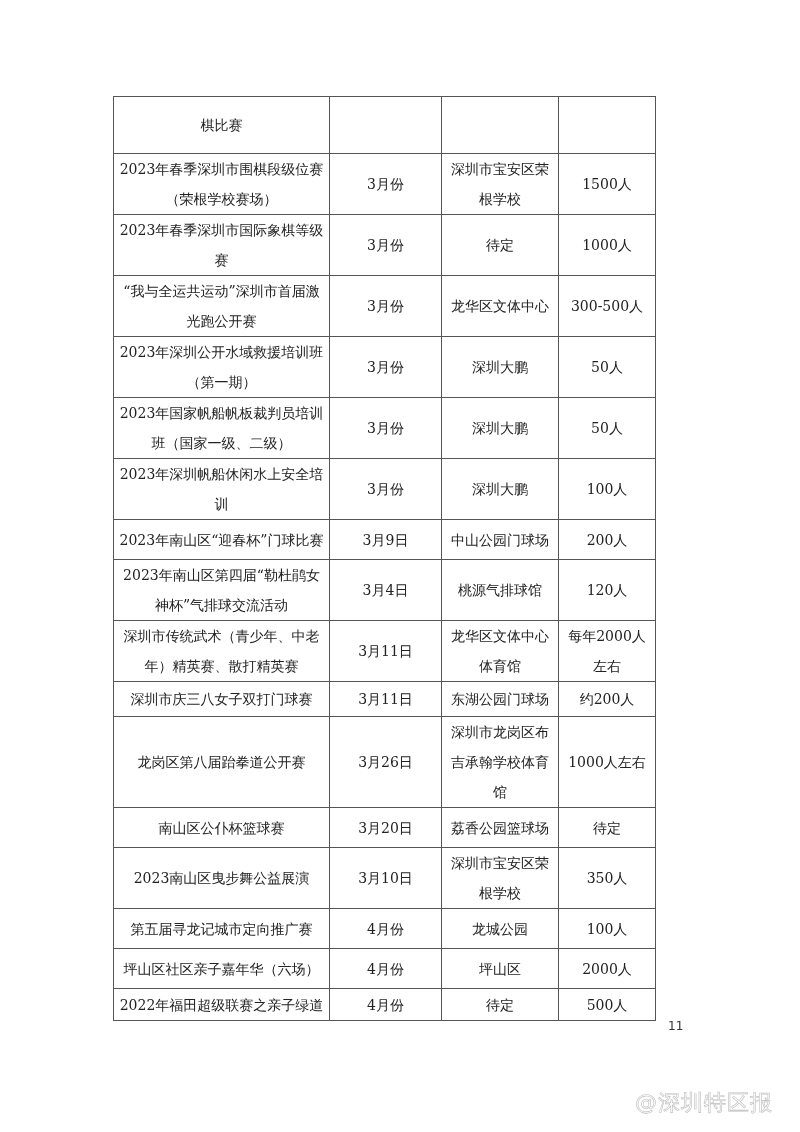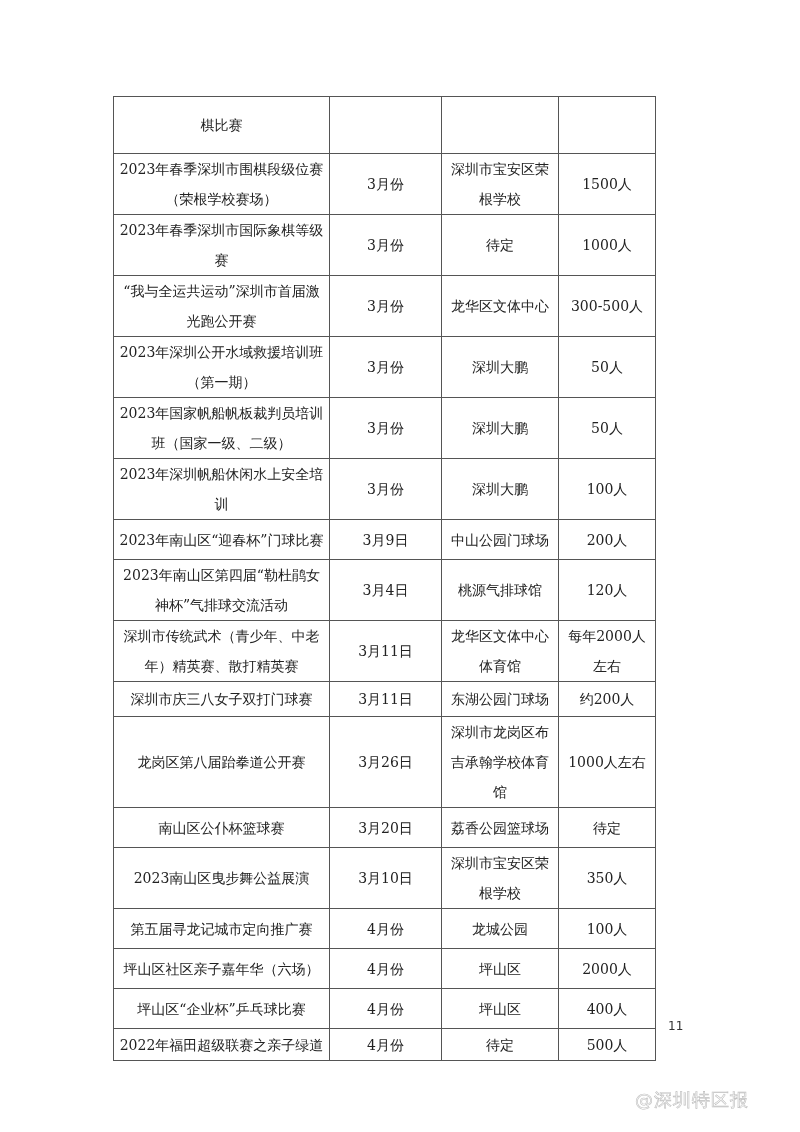--- a/index.html
+++ b/index.html
@@ -5,21 +5,21 @@
   html, body { margin: 0; padding: 0; background: #ffffff; }
   body { width: 800px; height: 1132px; position: relative; overflow: hidden;
          font-family: "DejaVu Serif", "Liberation Serif", serif; color: #222; }
   .page-table { position: absolute; left: 113px; top: 96px; border-collapse: collapse;
                 table-layout: fixed; }
   .page-table td { border: 1px solid #555; text-align: center; vertical-align: middle;
                    font-size: 14px; line-height: 30px; padding: 0 4px; }
   .c1 { width: 216px; } .c2 { width: 112px; } .c3 { width: 117px; } .c4 { width: 97px; }
   .page-number { position: absolute; left: 668px; top: 1019px; font-size: 12px;
                  font-family: "DejaVu Sans", "Liberation Sans", sans-serif; color: #333; }
-  .watermark { position: absolute; left: 635px; top: 1088px; font-size: 18px; color: #d4d4d4;
+  .watermark { position: absolute; left: 635px; top: 1088px; font-size: 22px; color: #d4d4d4;
                font-family: "DejaVu Sans", "Liberation Sans", sans-serif; letter-spacing: 1px;
                -webkit-text-stroke: 0.6px #bdbdbd; color: transparent; }
 </style>
 </head>
 <body>
 
 <table class="page-table">
   <colgroup>
     <col class="c1">
       <col class="c2">
@@ -116,26 +116,20 @@
         <td>4月份</td>
         <td>龙城公园</td>
         <td>100人</td>
       </tr>
       <tr style="height: 40px;">
         <td>坪山区社区亲子嘉年华（六场）</td>
         <td>4月份</td>
         <td>坪山区</td>
         <td>2000人</td>
       </tr>
-      <tr style="height: 40px;">
-        <td>坪山区“企业杯”乒乓球比赛</td>
-        <td>4月份</td>
-        <td>坪山区</td>
-        <td>400人</td>
-      </tr>
       <tr style="height: 32px;">
         <td>2022年福田超级联赛之亲子绿道</td>
         <td>4月份</td>
         <td>待定</td>
         <td>500人</td>
       </tr>
     </tbody>
 </table>
 
 <div class="page-number">11</div>

